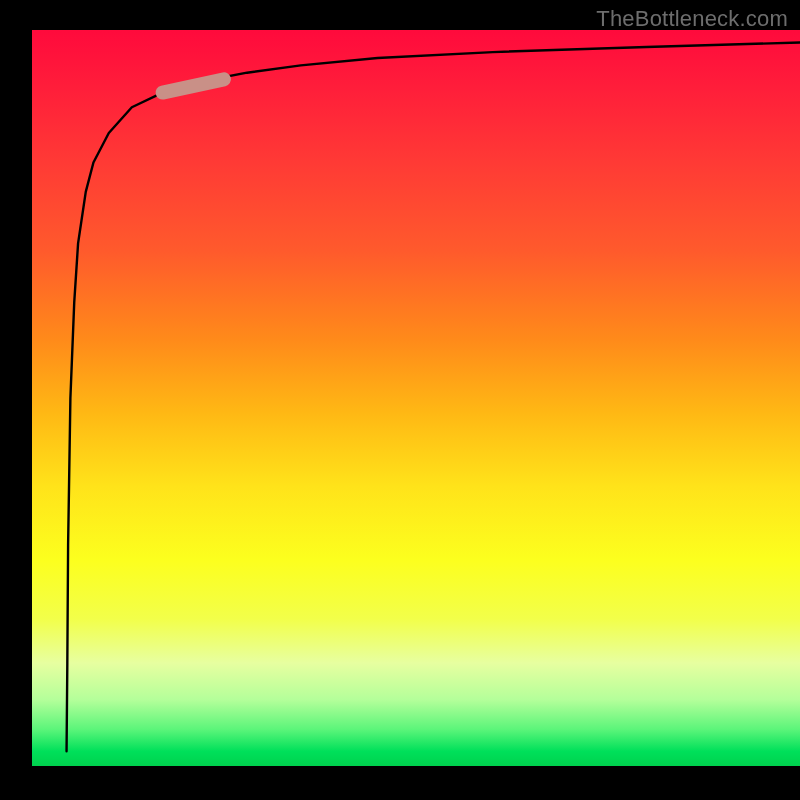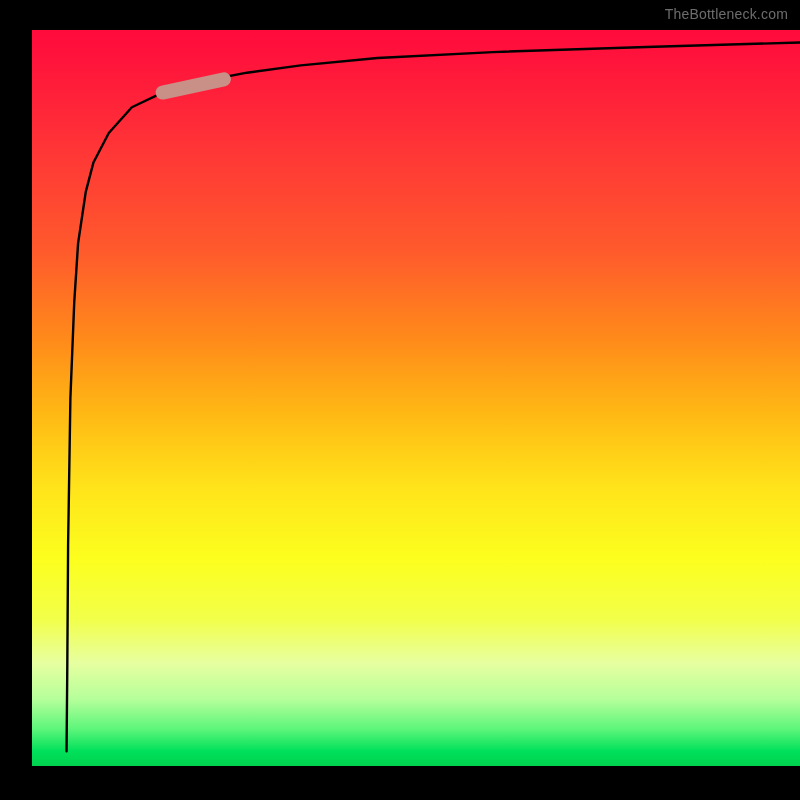--- a/index.html
+++ b/index.html
@@ -15,21 +15,21 @@
     position: relative;
     width: 800px;
     height: 800px;
     background: #000;
   }
   .watermark {
     position: absolute;
     top: 6px;
     right: 12px;
     color: #6d6d6d;
-    font-size: 14px;
+    font-size: 22px;
     font-weight: 400;
     letter-spacing: 0.2px;
     z-index: 50;
   }
   .plot-area {
     position: absolute;
     left: 32px;
     top: 30px;
     width: 768px;
     height: 736px;

